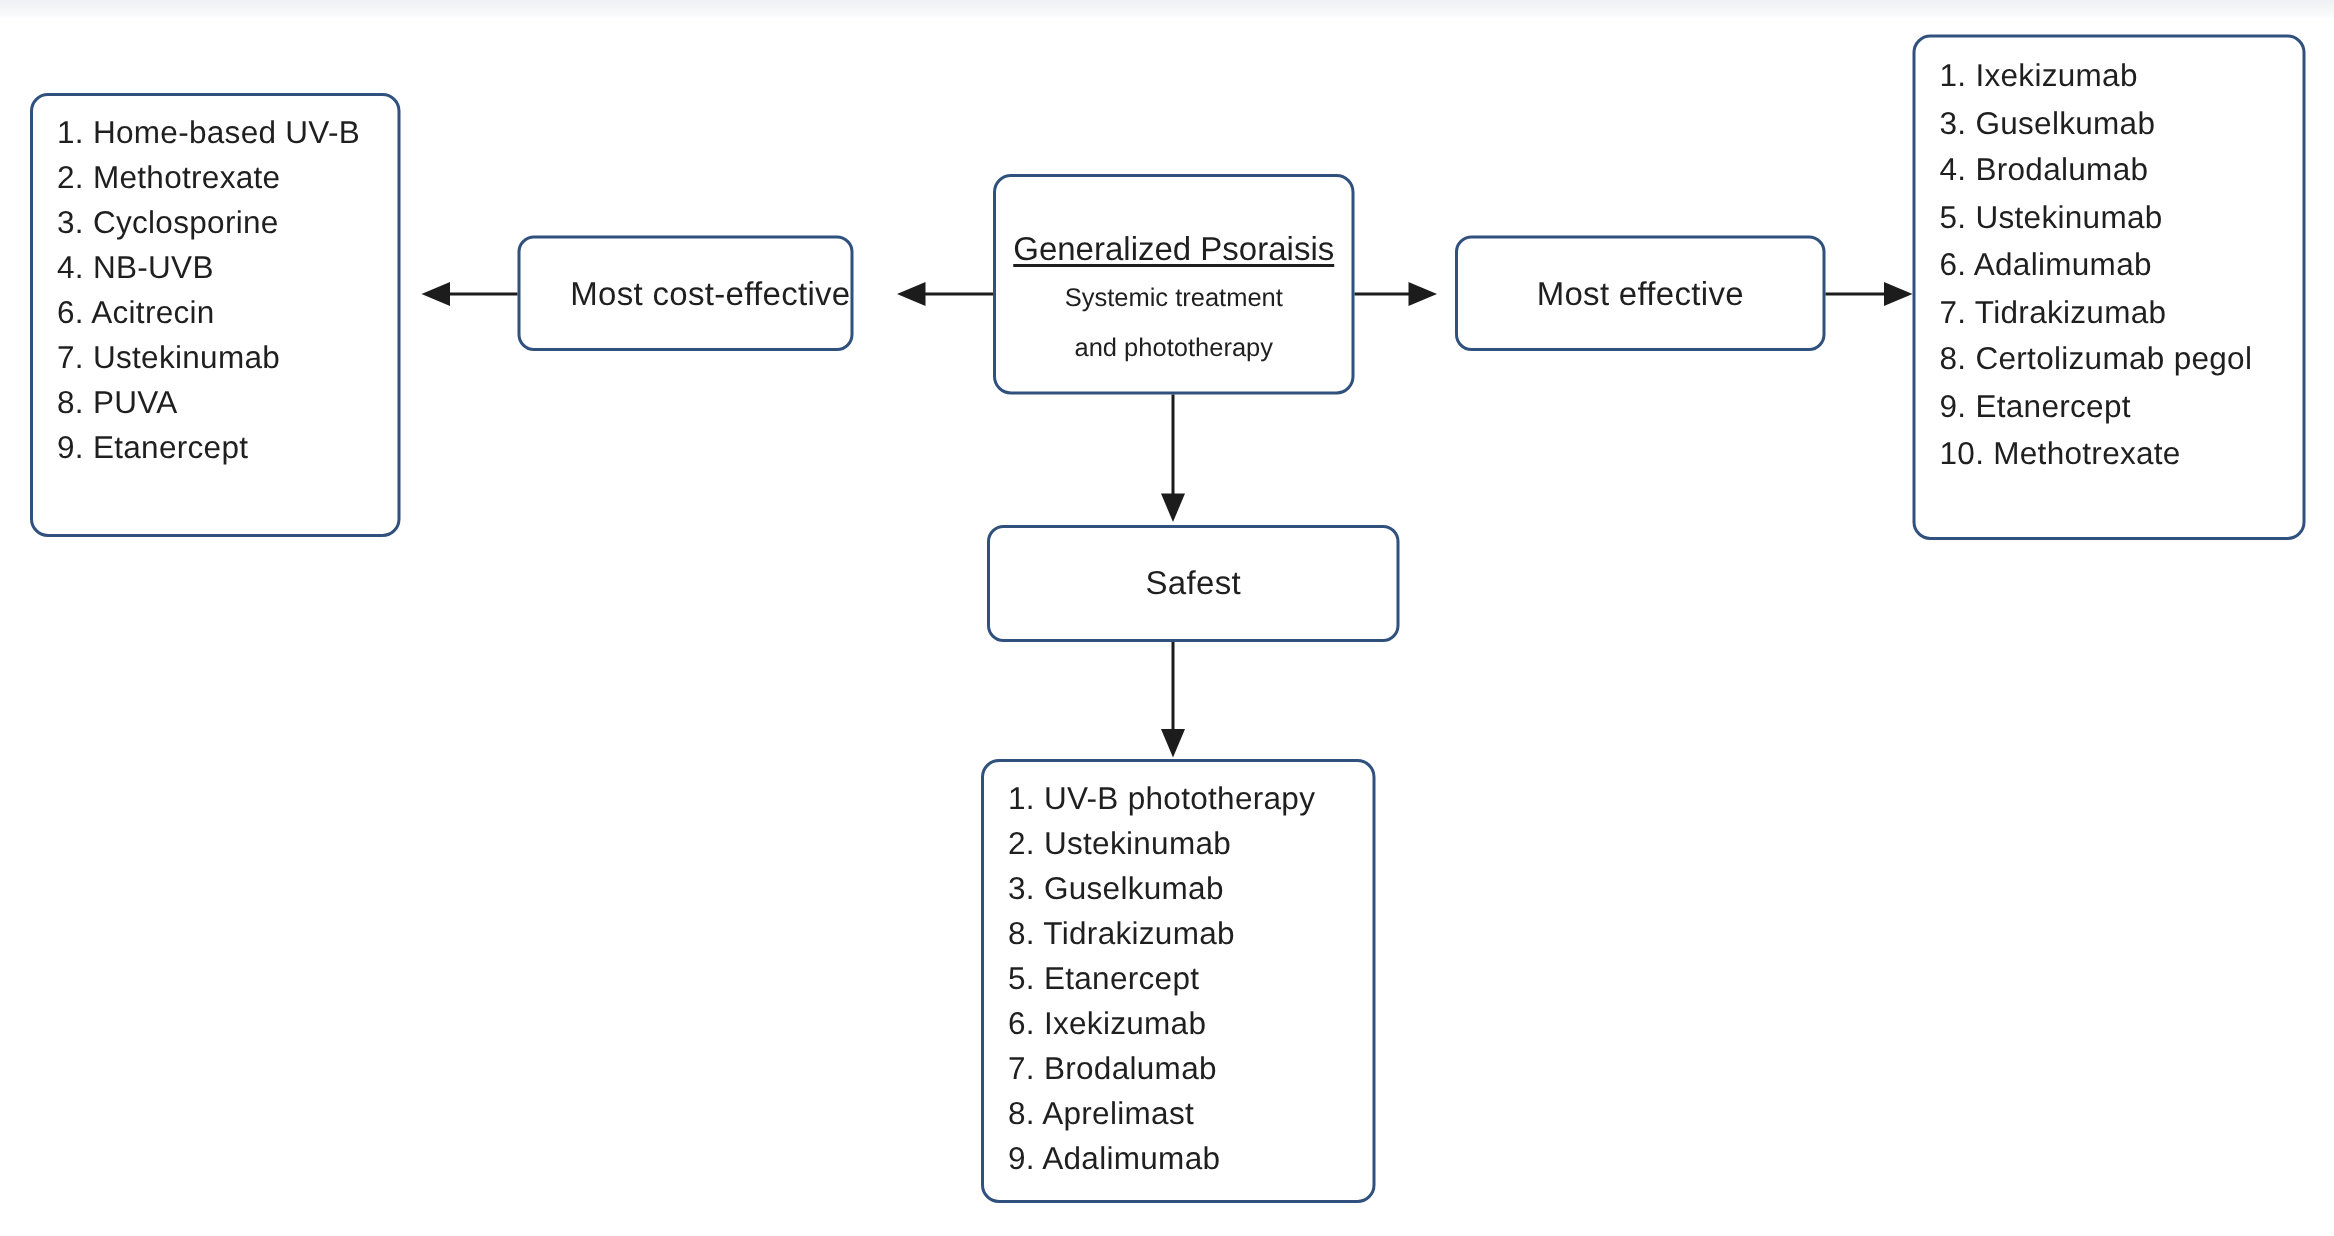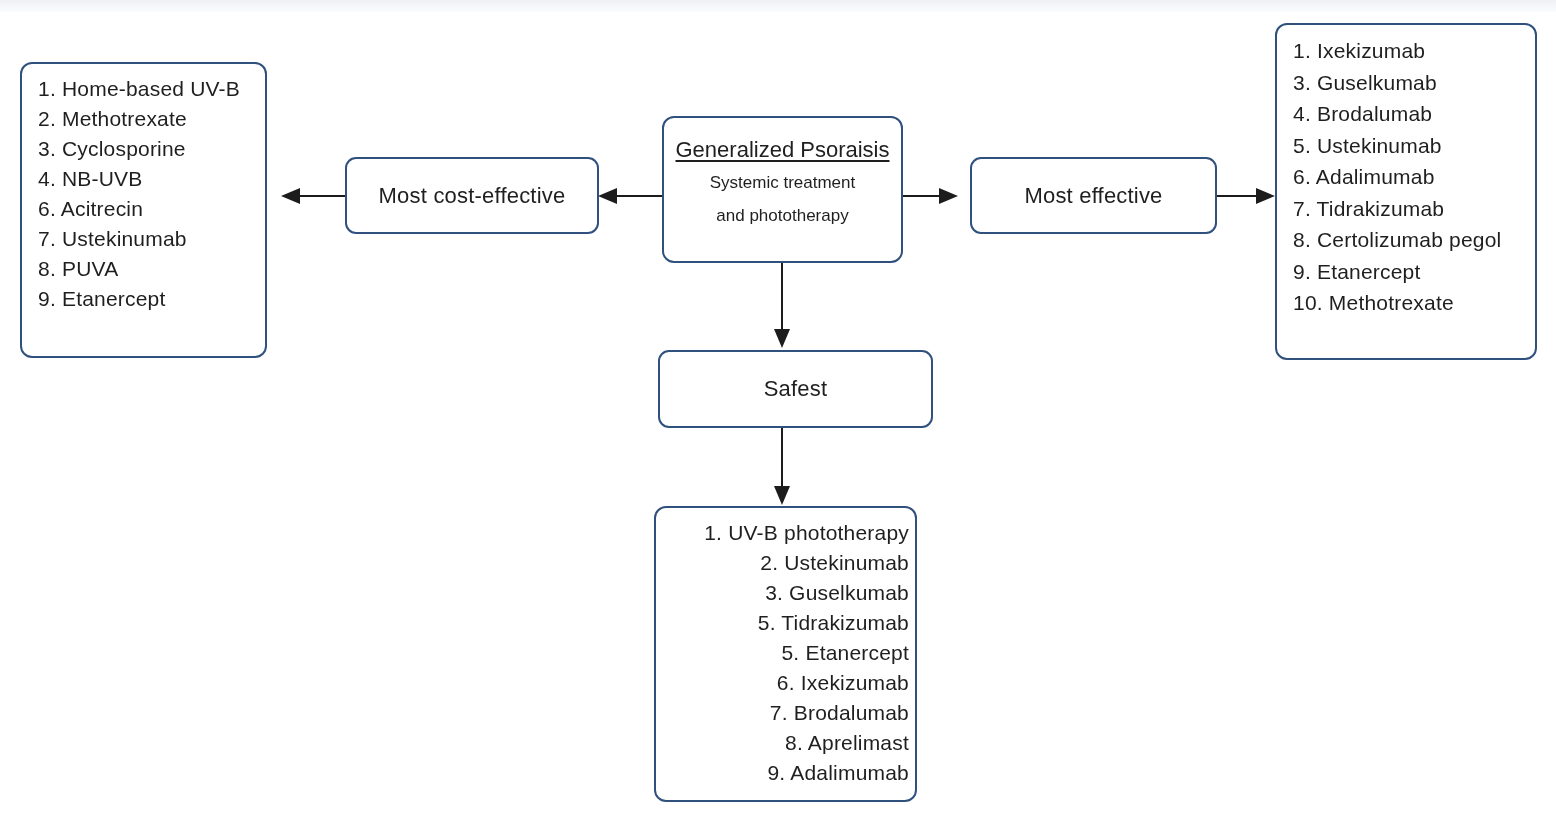--- a/index.html
+++ b/index.html
@@ -34,21 +34,21 @@
   }
   .list-box li{
     font-size:21px;
     line-height:30px;
     letter-spacing:.2px;
     white-space:nowrap;
   }
   .list-box.ten li{line-height:31.5px;}
   .center-box{
     text-align:center;
-    padding-top:15px;
+    padding-top:31px;
   }
   .center-title{
     font-size:22px;
     line-height:33px;
     text-decoration:underline;
     text-underline-offset:3px;
   }
   .center-sub{
     font-size:17px;
     line-height:33px;
@@ -67,23 +67,23 @@
   .arrow-h .line{top:7px;height:2px;}
   .arrow-h .head{top:0;}
   .head-left{border-top:8px solid transparent;border-bottom:8px solid transparent;border-right:19px solid var(--arrow-color);left:0;}
   .head-right{border-top:8px solid transparent;border-bottom:8px solid transparent;border-left:19px solid var(--arrow-color);right:0;}
   .arrow-v .line{left:7px;width:2px;top:0;}
   .head-down{border-left:8px solid transparent;border-right:8px solid transparent;border-top:19px solid var(--arrow-color);bottom:0;left:0;}
 
   
   #list-cost{left:20px;top:42px;width:247px;height:296px;margin-top:20px;}
   #list-eff{left:1275px;top:23px;width:262px;height:337px;}
-  #list-safe{left:654px;top:506px;width:263px;height:296px;text-align:right;}
+  #list-safe{left:654px;top:506px;width:263px;height:296px;}
   #center-node{left:662px;top:116px;width:241px;height:147px;}
-  #node-cost{left:345px;top:157px;width:254px;height:77px;}
+  #node-cost{left:345px;top:157px;width:224px;height:77px;justify-content:flex-end;}
   #node-eff{left:970px;top:157px;width:247px;height:77px;}
   #node-safe{left:658px;top:350px;width:275px;height:78px;}
 
   #arrow-center-cost{left:598px;top:188px;width:64px;height:16px;}
   #arrow-center-cost .line{left:17px;width:47px;}
   #arrow-cost-list{left:281px;top:188px;width:64px;height:16px;}
   #arrow-cost-list .line{left:17px;width:47px;}
   #arrow-center-eff{left:903px;top:188px;width:55px;height:16px;}
   #arrow-center-eff .line{left:0;width:38px;}
   #arrow-eff-list{left:1217px;top:188px;width:58px;height:16px;}
@@ -124,21 +124,21 @@
       <li>9. Etanercept</li>
       <li>10. Methotrexate</li>
     </ul>
   </div>
 
   <div class="box list-box" id="list-safe">
     <ul>
       <li>1. UV-B phototherapy</li>
       <li>2. Ustekinumab</li>
       <li>3. Guselkumab</li>
-      <li>5. Tidrakizumab</li>
+      <li>8. Tidrakizumab</li>
       <li>5. Etanercept</li>
       <li>6. Ixekizumab</li>
       <li>7. Brodalumab</li>
       <li>8. Aprelimast</li>
       <li>9. Adalimumab</li>
     </ul>
   </div>
 
   <div class="box center-box" id="center-node">
     <div class="center-title">Generalized Psoraisis</div>

